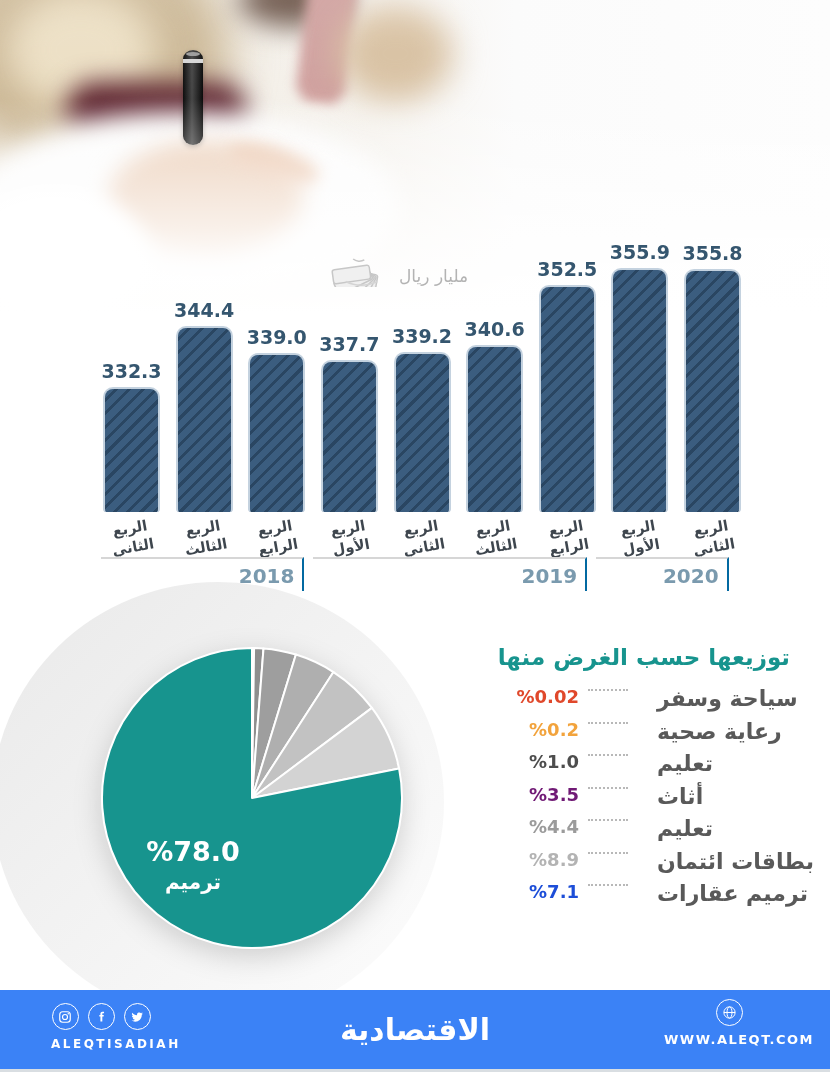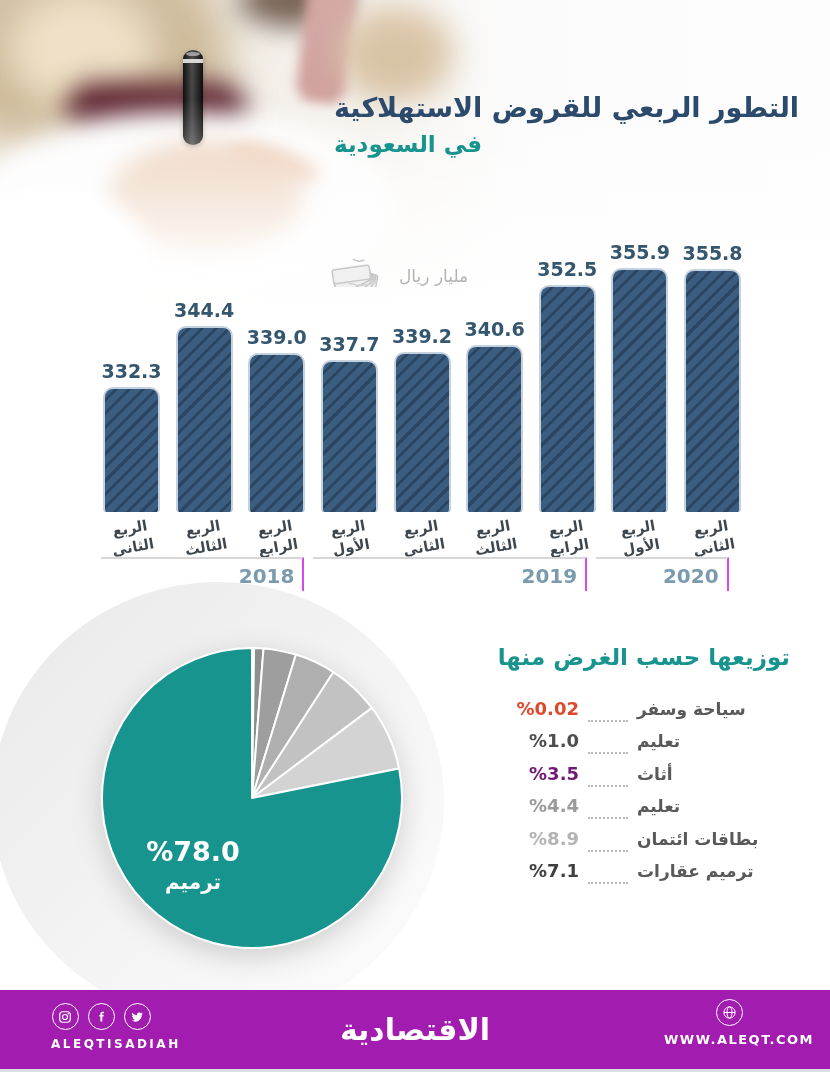--- a/index.html
+++ b/index.html
@@ -37,38 +37,38 @@
     display:flex;justify-content:space-between;align-items:flex-end;}
   .bar-col{width:57px;display:flex;flex-direction:column;align-items:center;justify-content:flex-end;}
   .bar-val{font-size:19px;font-weight:bold;color:#35566F;margin-bottom:5px;white-space:nowrap;}
   .bar{width:57px;box-sizing:border-box;border:2px solid #C4D2DF;border-bottom:none;
     border-radius:10px 10px 3px 3px;background-color:#3B5D7F;
     background-image:repeating-linear-gradient(135deg,rgba(18,38,58,0) 0 6.5px,rgba(18,38,58,.42) 6.5px 9.5px);}
   .xlabels{position:absolute;left:103px;top:519px;width:638px;display:flex;justify-content:space-between;}
   .xlabel{width:57px;text-align:center;font-size:14.5px;font-weight:bold;color:#3E464E;
     direction:rtl;line-height:1.3;white-space:pre-line;transform:rotate(-10deg);}
   .bracket{position:absolute;top:557px;height:34px;box-sizing:border-box;
-    border-top:2px solid #d6d6d6;border-right:2px solid #d946ef;}
+    border-top:2px solid #d6d6d6;border-right:2px solid #0369a1;}
   .yr{position:absolute;right:8px;top:5px;font-size:20px;font-weight:bold;color:#7A9AAE;}
   
   .pie-bg{position:absolute;left:-8px;top:582px;width:452px;height:440px;border-radius:50%;
     background:linear-gradient(135deg,#e9e9e9 0%,#f4f4f4 55%,#fdfdfd 100%);}
   .pie-wrap{position:absolute;left:97px;top:643px;width:310px;height:310px;}
   .pie-wrap svg{filter:drop-shadow(0 8px 14px rgba(0,0,0,.16));}
   .pie-label{position:absolute;left:118px;top:836px;width:150px;text-align:center;color:#ffffff;}
   .pie-pct{font-size:27px;font-weight:bold;direction:ltr;}
   .pie-nm{font-size:20px;font-weight:bold;margin-top:3px;direction:rtl;}
   .sec-title{position:absolute;right:40px;top:644px;font-size:23px;font-weight:bold;color:#17948E;direction:rtl;}
   .legend{position:absolute;left:505px;top:686px;width:315px;}
-  .lrow{display:flex;align-items:flex-end;height:32.5px;}
+  .lrow{display:flex;align-items:flex-start;height:32.5px;}
   .lpct{width:74px;text-align:right;font-size:18px;font-weight:bold;direction:ltr;}
   .ldots{width:40px;height:0;border-bottom:2px dotted #b8b8b8;margin:0 9px;transform:translateY(3px);}
-  .llabel{font-size:17px;font-weight:bold;color:#595959;direction:rtl;text-align:left;}
-  
-  .footer{position:absolute;left:0;right:0;bottom:0;height:82px;background:#a21caf;color:#fff;}
+  .llabel{font-size:22px;font-weight:bold;color:#595959;direction:rtl;text-align:left;margin-left:20px;}
+  
+  .footer{position:absolute;left:0;right:0;bottom:0;height:82px;background:#3b82f6;color:#fff;}
   .footer::after{content:"";position:absolute;left:0;right:0;bottom:0;height:3px;background:#d9dee2;}
   .social{position:absolute;left:51px;top:13px;width:100px;text-align:center;}
   .icon-row{display:flex;justify-content:center;gap:9px;}
   .icon-circle{width:27px;height:27px;border:1.5px solid #fff;border-radius:50%;box-sizing:border-box;
     display:flex;align-items:center;justify-content:center;}
   .social-name{margin-top:7px;font-size:12px;font-weight:bold;letter-spacing:2.5px;white-space:nowrap;}
   .brand{position:absolute;left:330px;top:22px;width:170px;text-align:center;
     font-size:30px;font-weight:bold;direction:rtl;}
   .web{position:absolute;right:36px;top:9px;width:130px;text-align:left;}
   .web .icon-circle{margin:0 auto;}
@@ -90,24 +90,20 @@
     <div class="blob b-hand"></div>
     <div class="blob b-finger"></div>
     <div class="blob b-sleeve"></div>
     <div class="pen">
       <div class="pen-top"></div>
       <div class="pen-ring"></div>
     </div>
     <div class="photo-fade"></div>
   </div>
 
-  <div class="title">
-    <div class="t1">التطور الربعي للقروض الاستهلاكية</div>
-    <div class="t2">في السعودية</div>
-  </div>
 
   <div class="unit">
     <span>
       <svg viewBox="0 0 80 60" width="78" height="56">
         <g fill="#f0f0f0" stroke="#c7c7c7" stroke-width="1.6">
           <g transform="rotate(-80 58 44)">
               <rect x="16" y="36" width="40" height="15" rx="2.5"></rect>
             </g>
           <g transform="rotate(-62 58 44)">
               <rect x="16" y="36" width="40" height="15" rx="2.5"></rect>
@@ -217,41 +213,46 @@
     <div class="pie-nm">ترميم</div>
   </div>
   <div class="sec-title">توزيعها حسب الغرض منها</div>
   <div class="legend" id="legend-rows">
       <div class="lrow">
         <span class="lpct" style="color: rgb(224, 72, 43);">%0.02</span>
         <span class="ldots"></span>
         <span class="llabel">سياحة وسفر</span>
       </div>
       <div class="lrow">
+        <span class="lpct" style="color: rgb(242, 163, 60);">%0.2</span>
+        <span class="ldots"></span>
+        <span class="llabel">رعاية صحية</span>
+      </div>
+      <div class="lrow">
         <span class="lpct" style="color: rgb(77, 77, 77);">%1.0</span>
         <span class="ldots"></span>
         <span class="llabel">تعليم</span>
       </div>
       <div class="lrow">
         <span class="lpct" style="color: #701a75;">%3.5</span>
         <span class="ldots"></span>
         <span class="llabel">أثاث</span>
       </div>
       <div class="lrow">
         <span class="lpct" style="color: rgb(155, 155, 155);">%4.4</span>
         <span class="ldots"></span>
         <span class="llabel">تعليم</span>
       </div>
       <div class="lrow">
         <span class="lpct" style="color: rgb(179, 179, 179);">%8.9</span>
         <span class="ldots"></span>
         <span class="llabel">بطاقات ائتمان</span>
       </div>
       <div class="lrow">
-        <span class="lpct" style="color: #404040;">%7.1</span>
+        <span class="lpct" style="color: #1d4ed8;">%7.1</span>
         <span class="ldots"></span>
         <span class="llabel">ترميم عقارات</span>
       </div>
     </div>
 
   <div class="footer">
     <div class="social">
       <div class="icon-row">
         <span class="icon-circle">
           <svg viewBox="0 0 24 24" width="14" height="14" fill="none" stroke="#fff" stroke-width="2">

